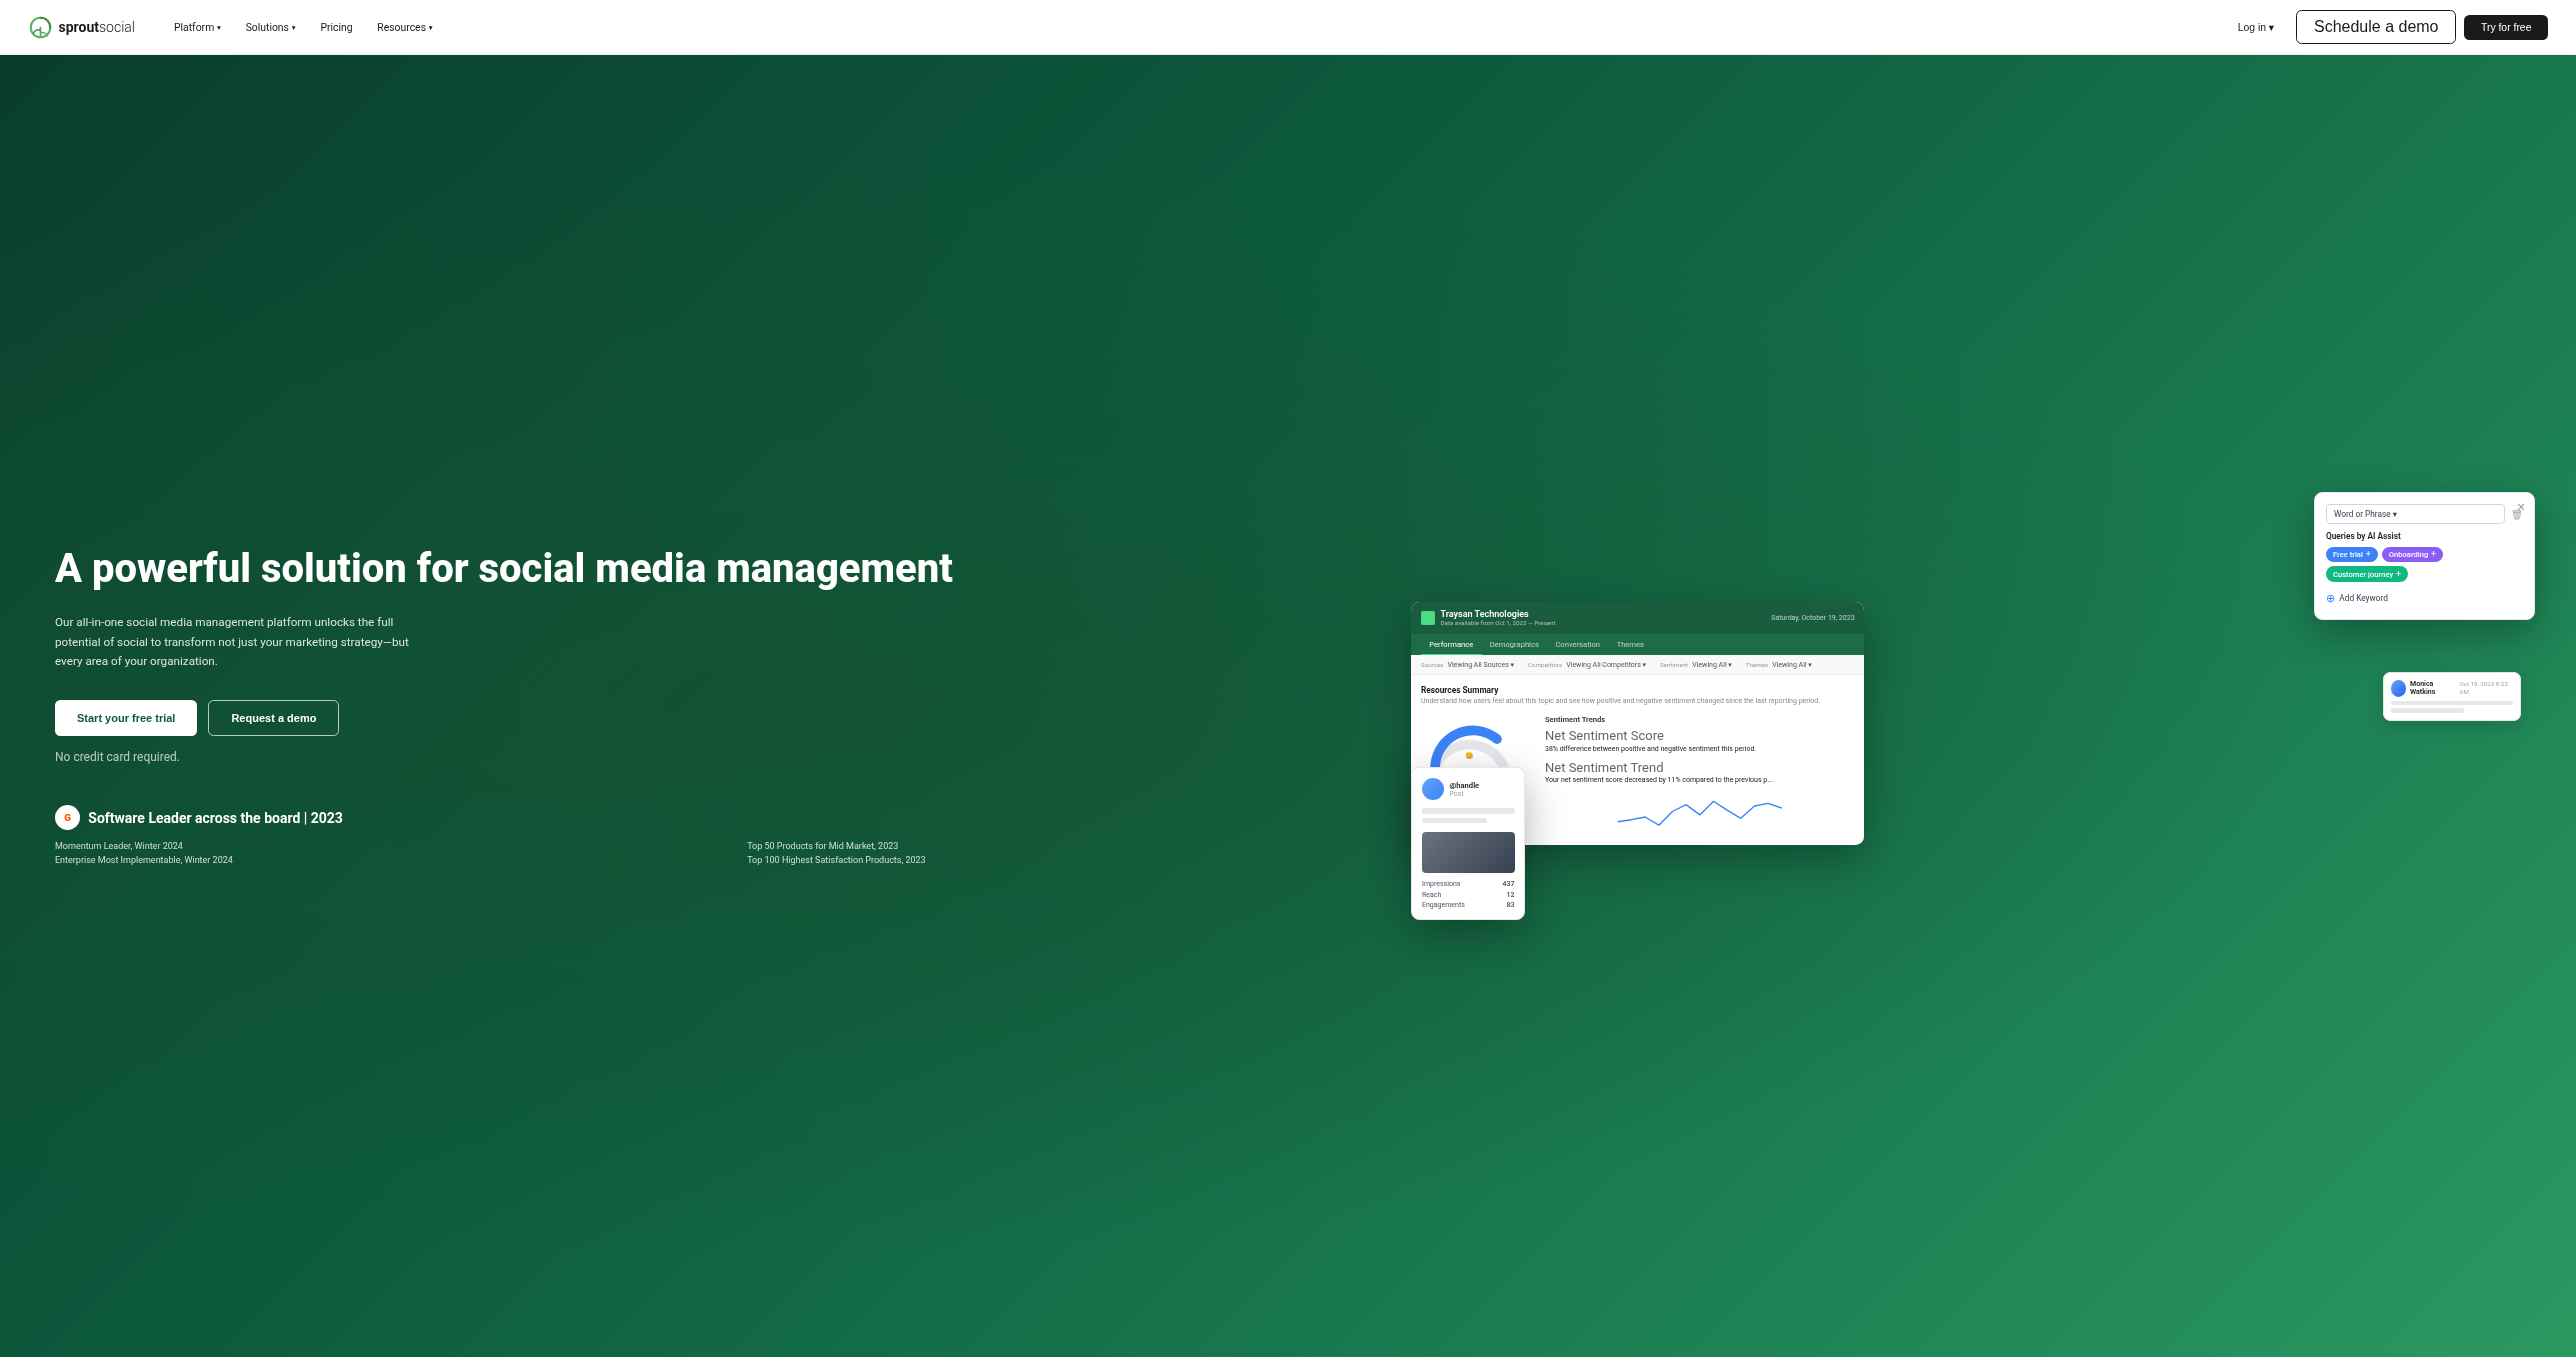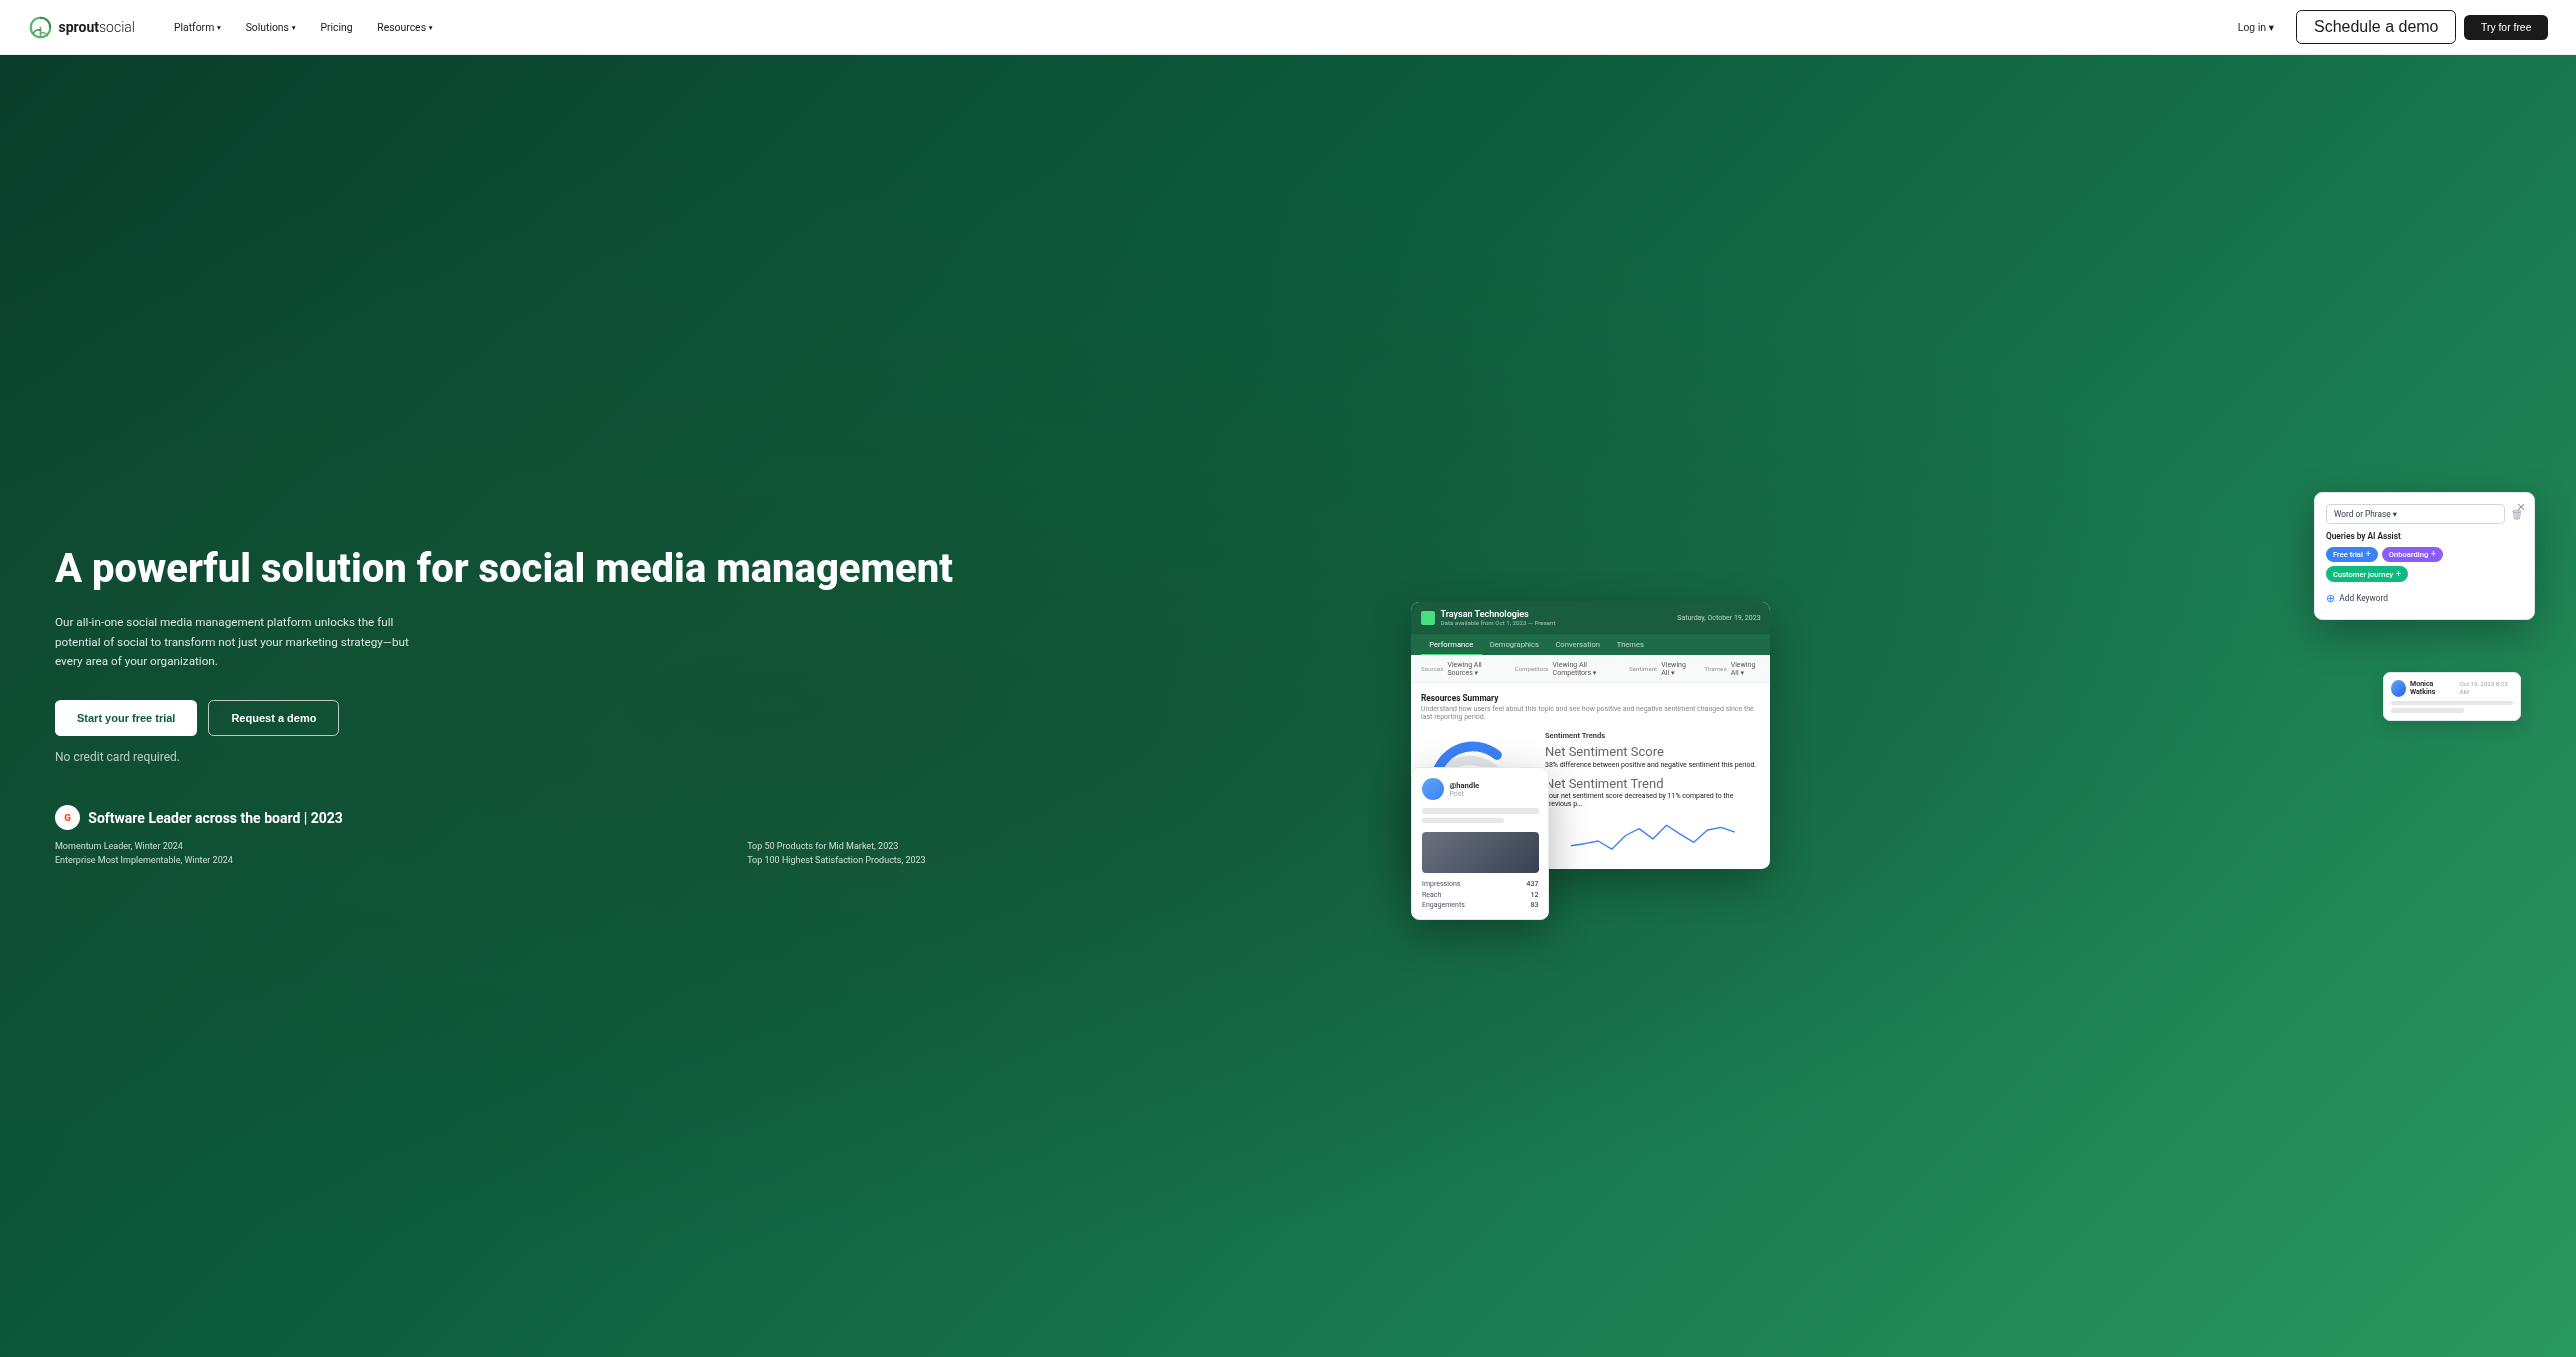--- a/index.html
+++ b/index.html
@@ -201,21 +201,21 @@
     .dashboard-card {
       position: absolute;
       background: #fff;
       border-radius: 8.3px;
       box-shadow: 0 14px 41px rgba(0,0,0,0.3);
       overflow: hidden;
     }
 
     
     .main-dashboard {
-      width: 359px;
+      width: 453px;
       top: 14px;
       left: 21px;
       z-index: 3;
     }
     .dash-header {
       background: #1a5c3e;
       padding: 7px 9.7px;
       display: flex;
       align-items: center;
       gap: 5.5px;
@@ -397,21 +397,21 @@
       align-items: center;
       gap: 4.1px;
       font-size: 8.3px;
       color: #374151;
       cursor: pointer;
       padding: 2.8px 0;
     }
 
     
     .social-card {
-      width: 138px;
+      width: 114px;
       bottom: 0;
       left: 0;
       z-index: 4;
       padding: 9.7px;
       border: 0.7px solid #e5e7eb;
     }
     .social-header {
       display: flex;
       align-items: center;
       gap: 5.5px;

